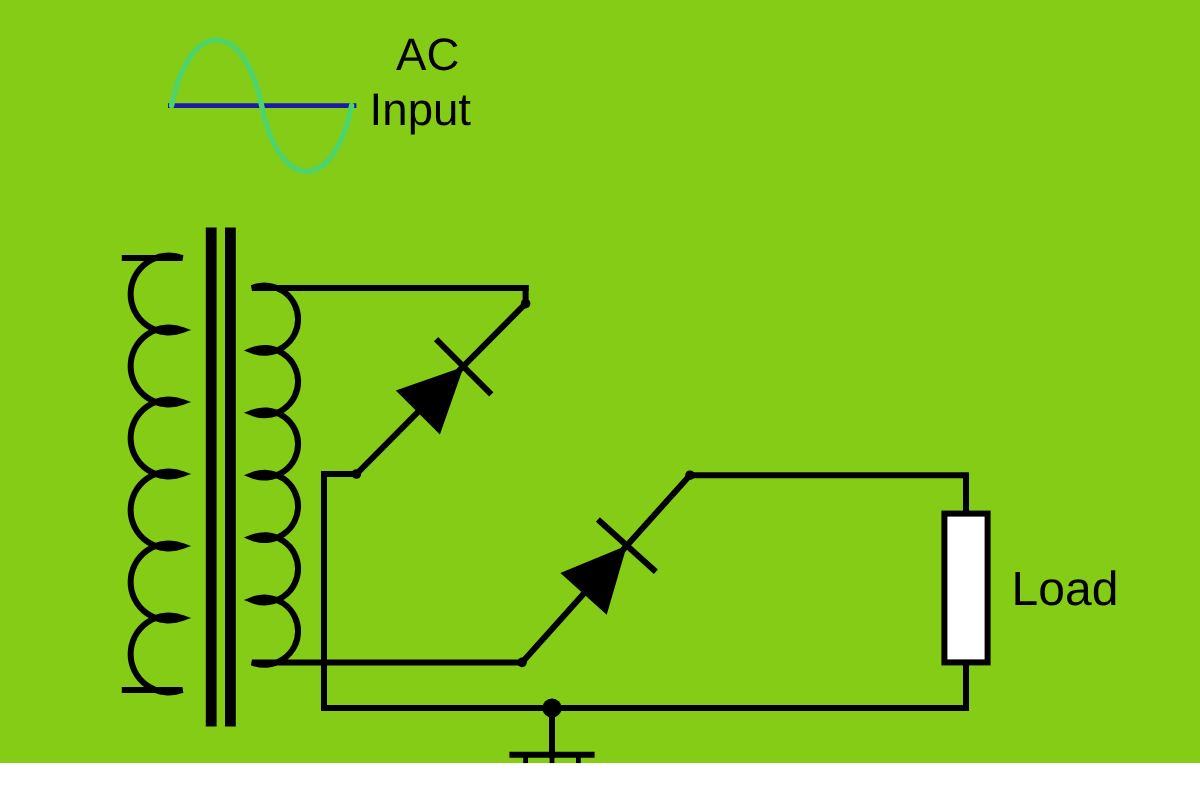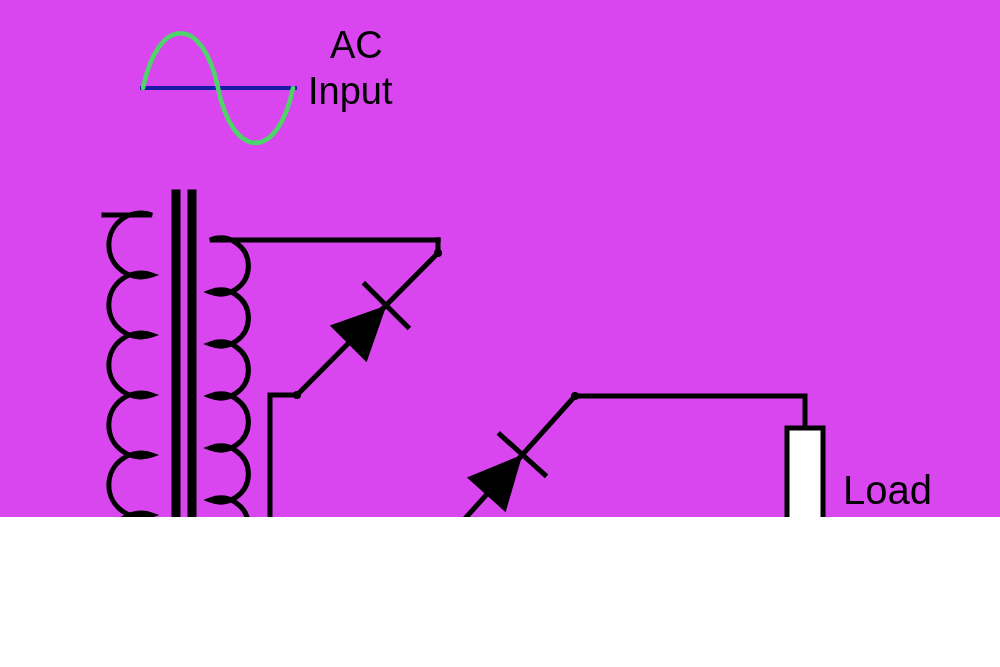--- a/index.html
+++ b/index.html
@@ -5,22 +5,22 @@
 <style>
   html, body {
     margin: 0;
     padding: 0;
     background: #ffffff;
     font-family: "Liberation Sans", sans-serif;
   }
   .stage {
     position: relative;
     width: 1000px;
-    height: 517px;
-    background: #d946ef;
+    height: 636px;
+    background: #84cc16;
     overflow: hidden;
   }
   .diagram-svg {
     display: block;
     width: 1000px;
     height: 667px;
   }
   .diagram-svg text {
     font-family: "Liberation Sans", sans-serif;
   }

